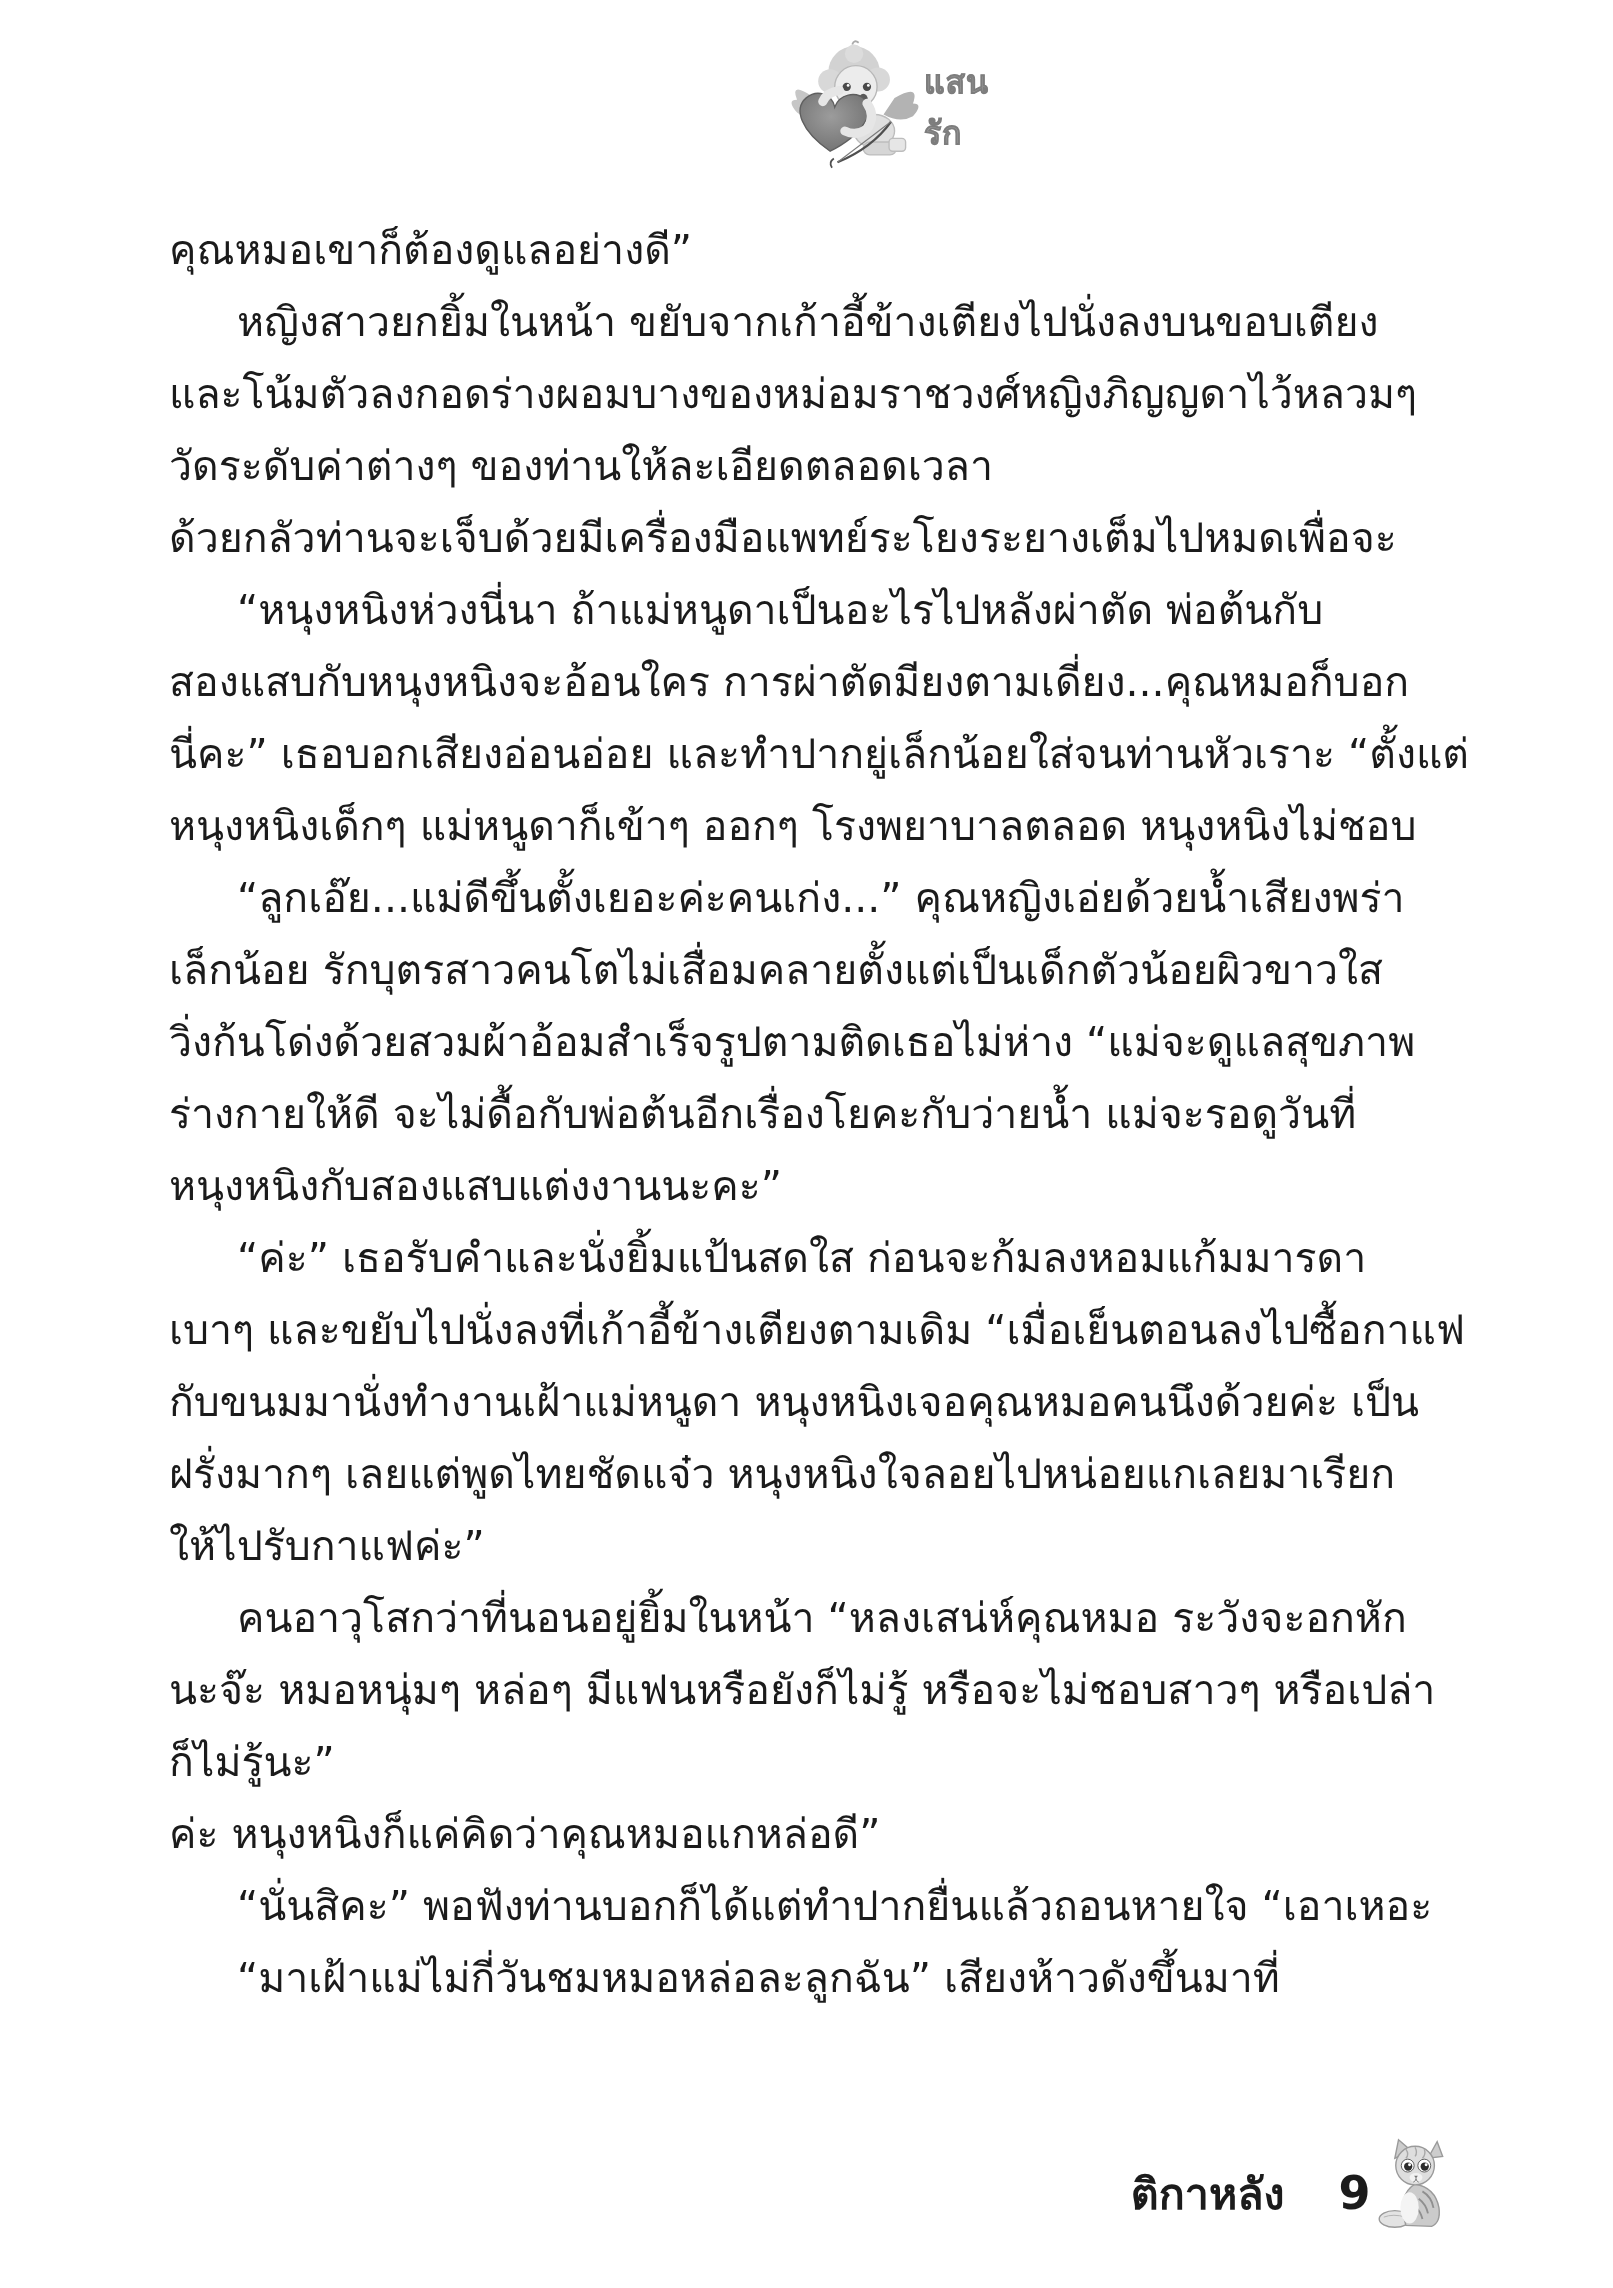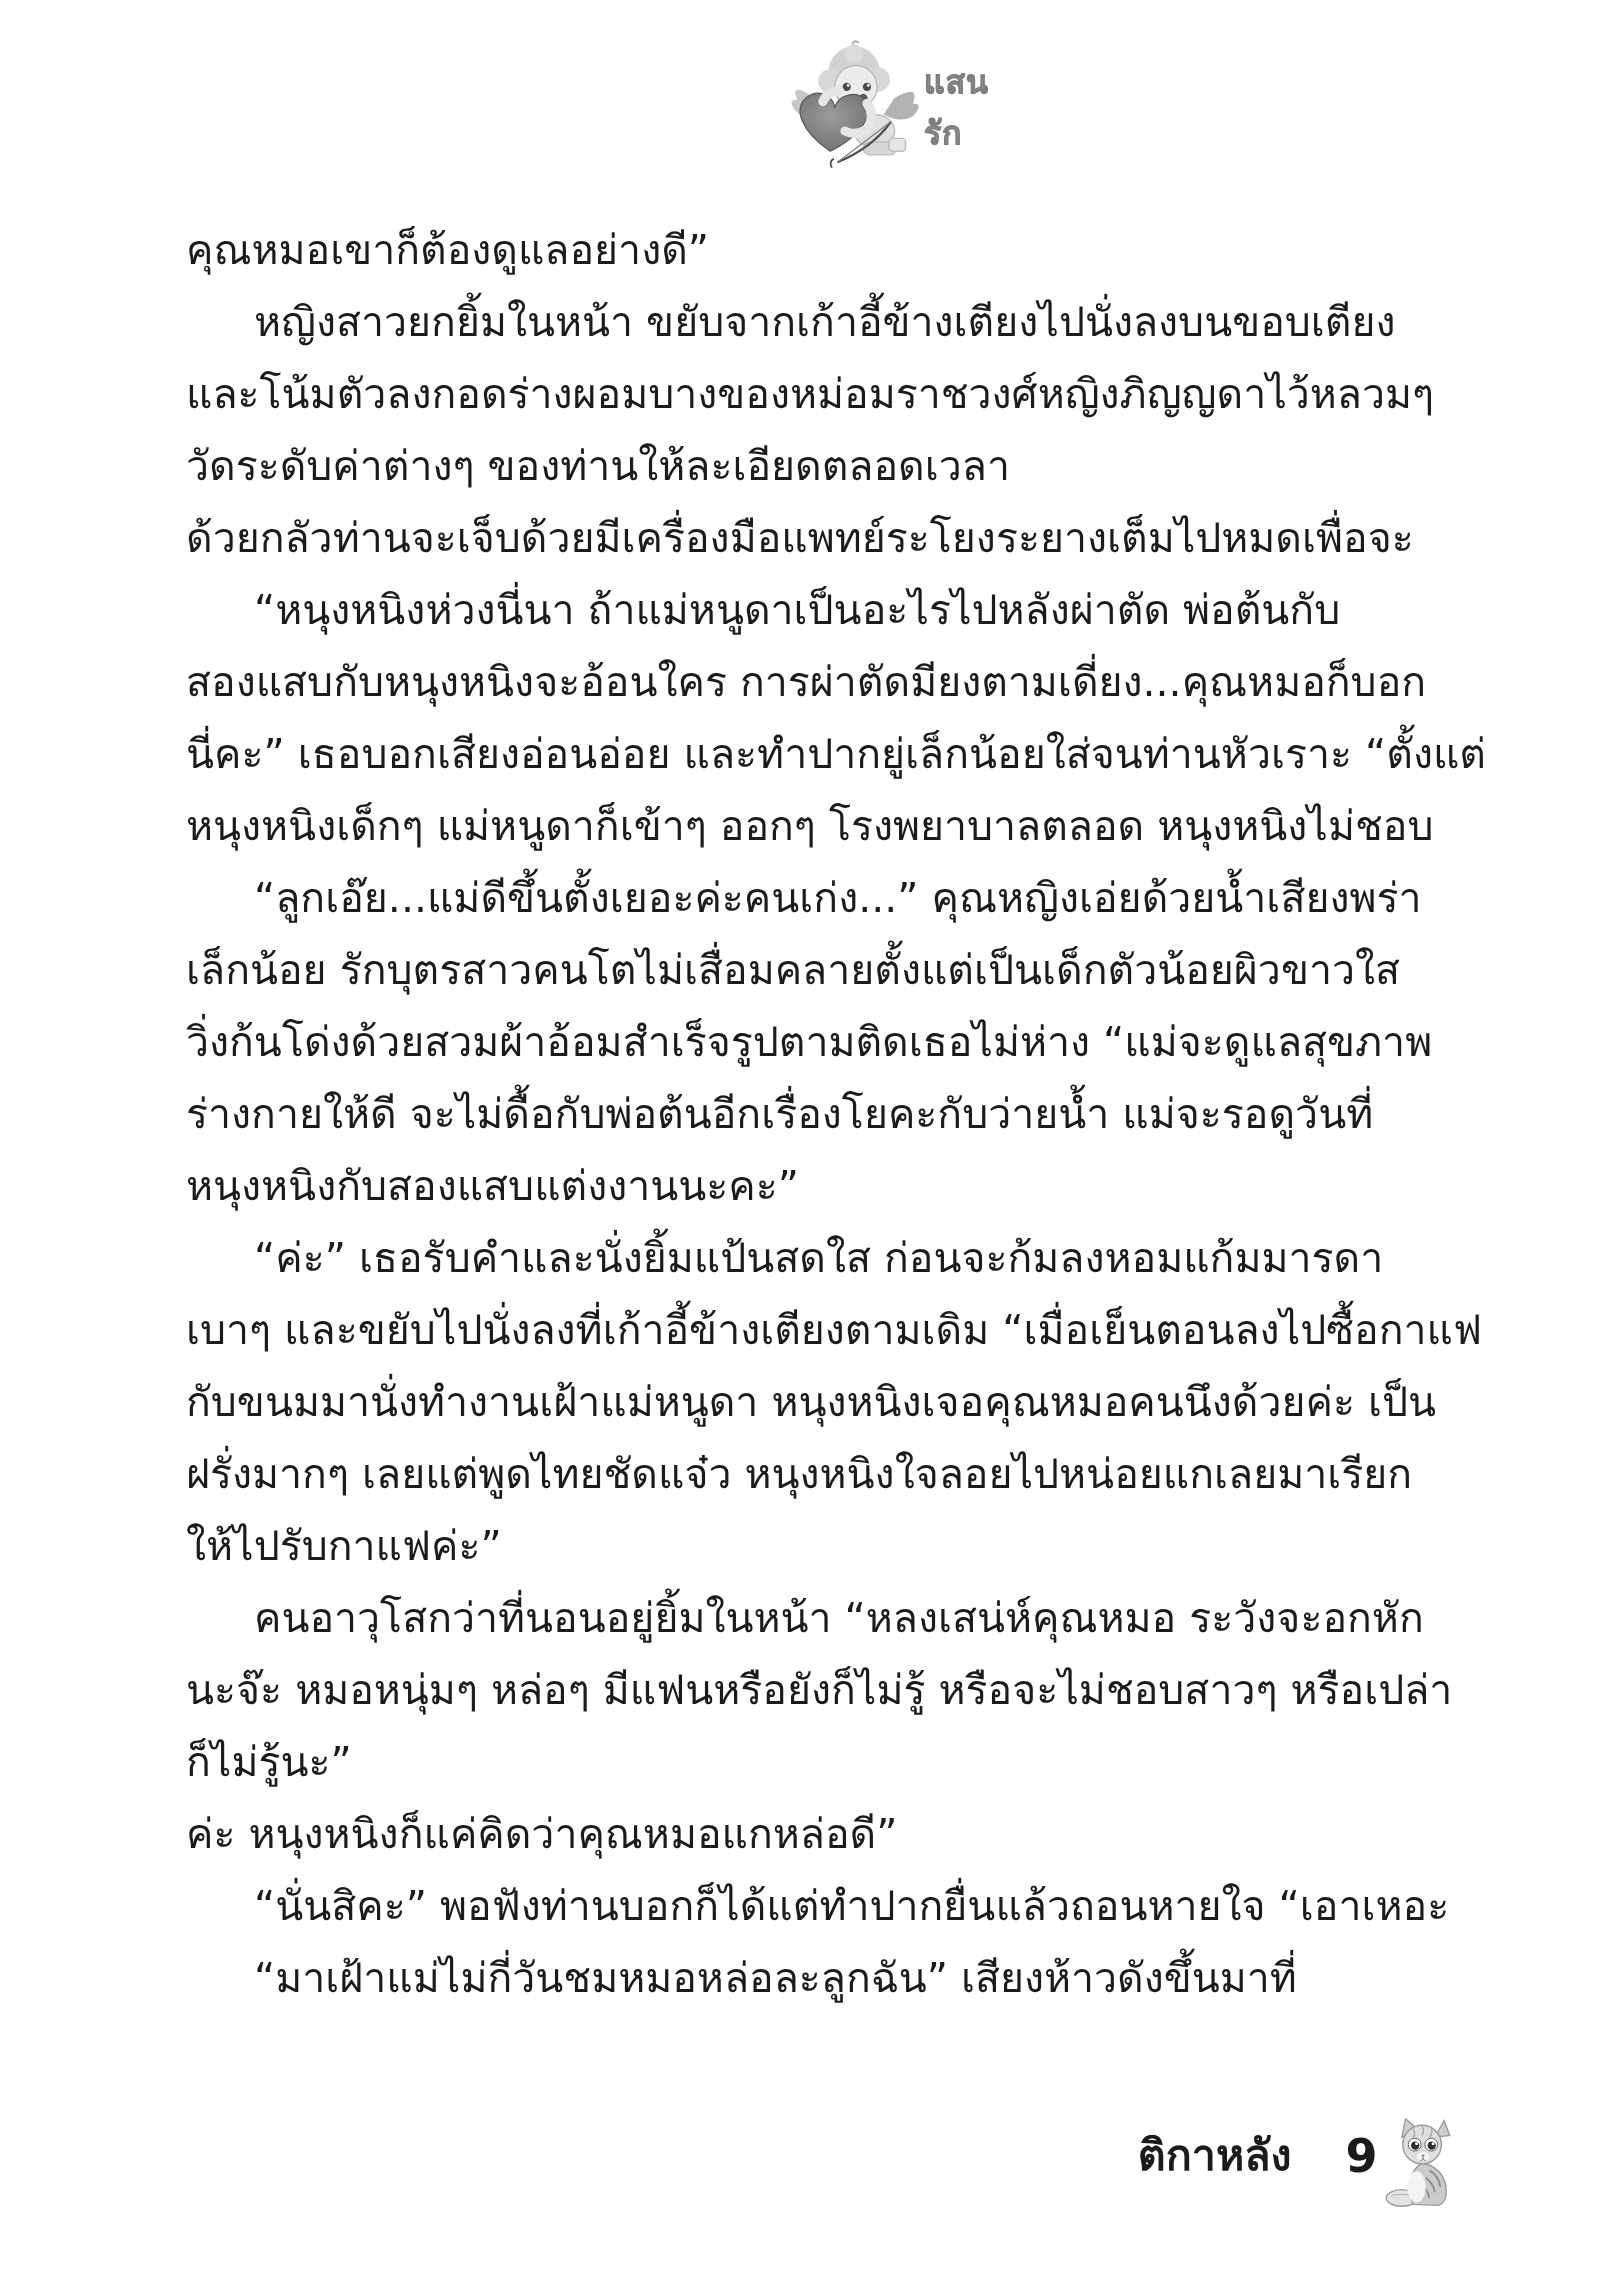--- a/index.html
+++ b/index.html
@@ -32,41 +32,41 @@
     color: #9a9a9a;
     -webkit-text-stroke: 0.9px #7d7d7d;
     letter-spacing: 0.9px;
     font-family: "DejaVu Sans", "Liberation Sans", sans-serif;
   }
 
   
   .body-text {
     position: absolute;
     top: 214px;
-    left: 186px;
+    left: 169px;
     width: 1283px;
   }
   .line {
     height: 72px;
     line-height: 72px;
     font-size: 41px;
     white-space: nowrap;
     color: #1b1b1b;
     font-family: "DejaVu Sans", "Liberation Sans", sans-serif;
   }
   .line.indent { padding-left: 68px; }
 
   
   .footer {
     position: absolute;
-    right: 152px;
+    right: 159px;
     top: 2095px;
     height: 138px;
     display: flex;
-    align-items: center;
+    align-items: flex-end;
   }
   .chapter-title {
     font-size: 43px;
     font-weight: bold;
     line-height: 1;
     padding-bottom: 16.6px;
     font-family: "DejaVu Sans", "Liberation Sans", sans-serif;
   }
   .page-number {
     font-size: 46px;

